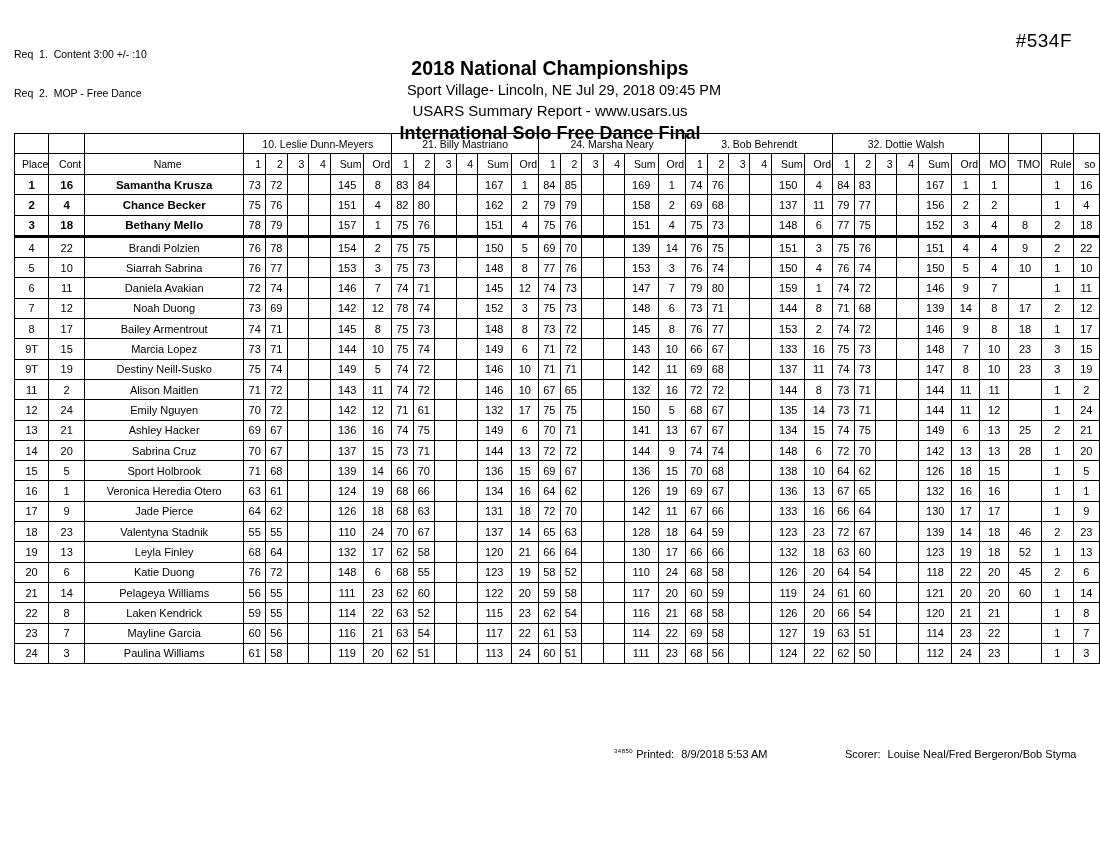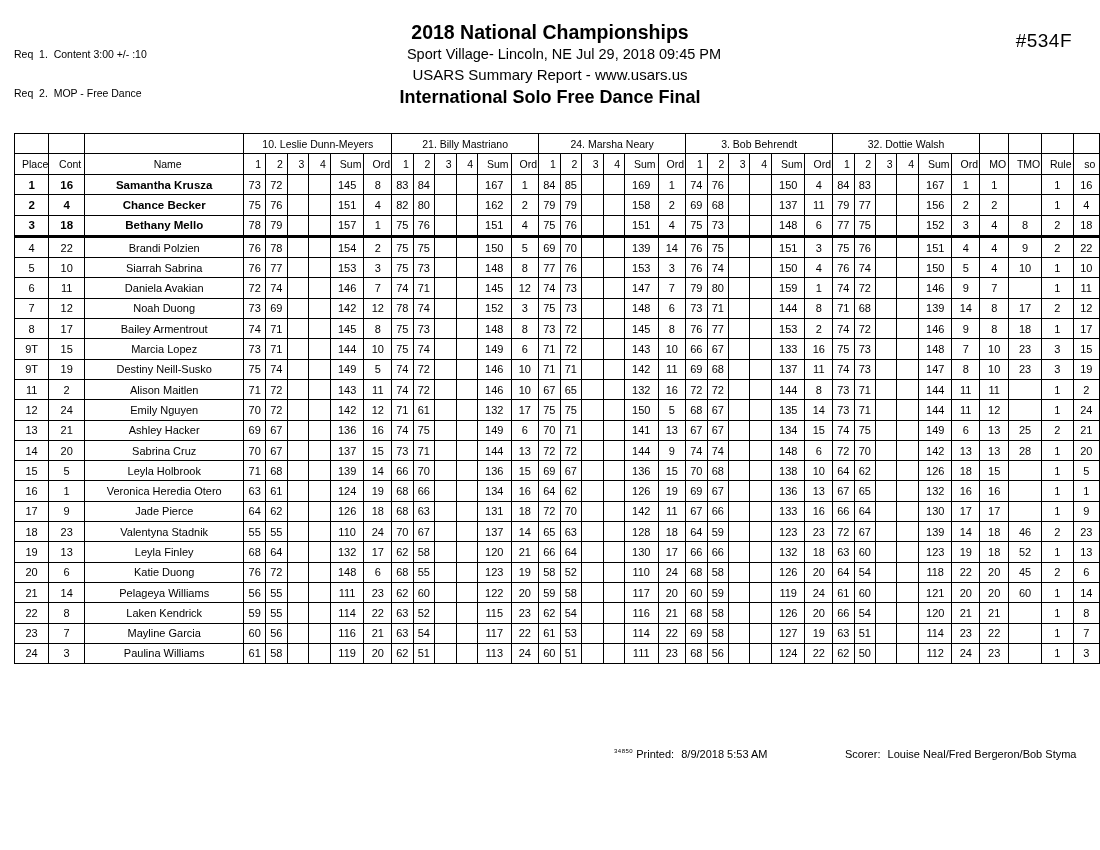--- a/index.html
+++ b/index.html
@@ -43,20 +43,21 @@
     position: absolute;
     left: 0;
     right: 0;
     top: 20px;
     text-align: center;
   }
   #meet-title {
     font-size: 19.5px;
     font-weight: bold;
     line-height: 24px;
+    margin-top: 36px;
   }
   #venue-line {
     font-size: 14.5px;
     line-height: 20px;
     margin-left: 28px;
   }
   #event-title {
     font-size: 18px;
     font-weight: bold;
     line-height: 24px;
@@ -784,21 +785,21 @@
           <td class="num sum">142</td>
           <td class="num ord">13</td>
           <td class="num tail">13</td>
           <td class="num tail">28</td>
           <td class="num tail">1</td>
           <td class="num tail">20</td>
         </tr>
         <tr class="data-row">
           <td class="c-place">15</td>
           <td class="c-cont">5</td>
-          <td class="c-name">Leyla Holbrook</td>
+          <td class="c-name">Sport Holbrook</td>
           <td class="num sc">71</td>
           <td class="num sc">68</td>
           <td class="num sc"></td>
           <td class="num sc"></td>
           <td class="num sum">139</td>
           <td class="num ord">14</td>
           <td class="num sc">66</td>
           <td class="num sc">70</td>
           <td class="num sc"></td>
           <td class="num sc"></td>

